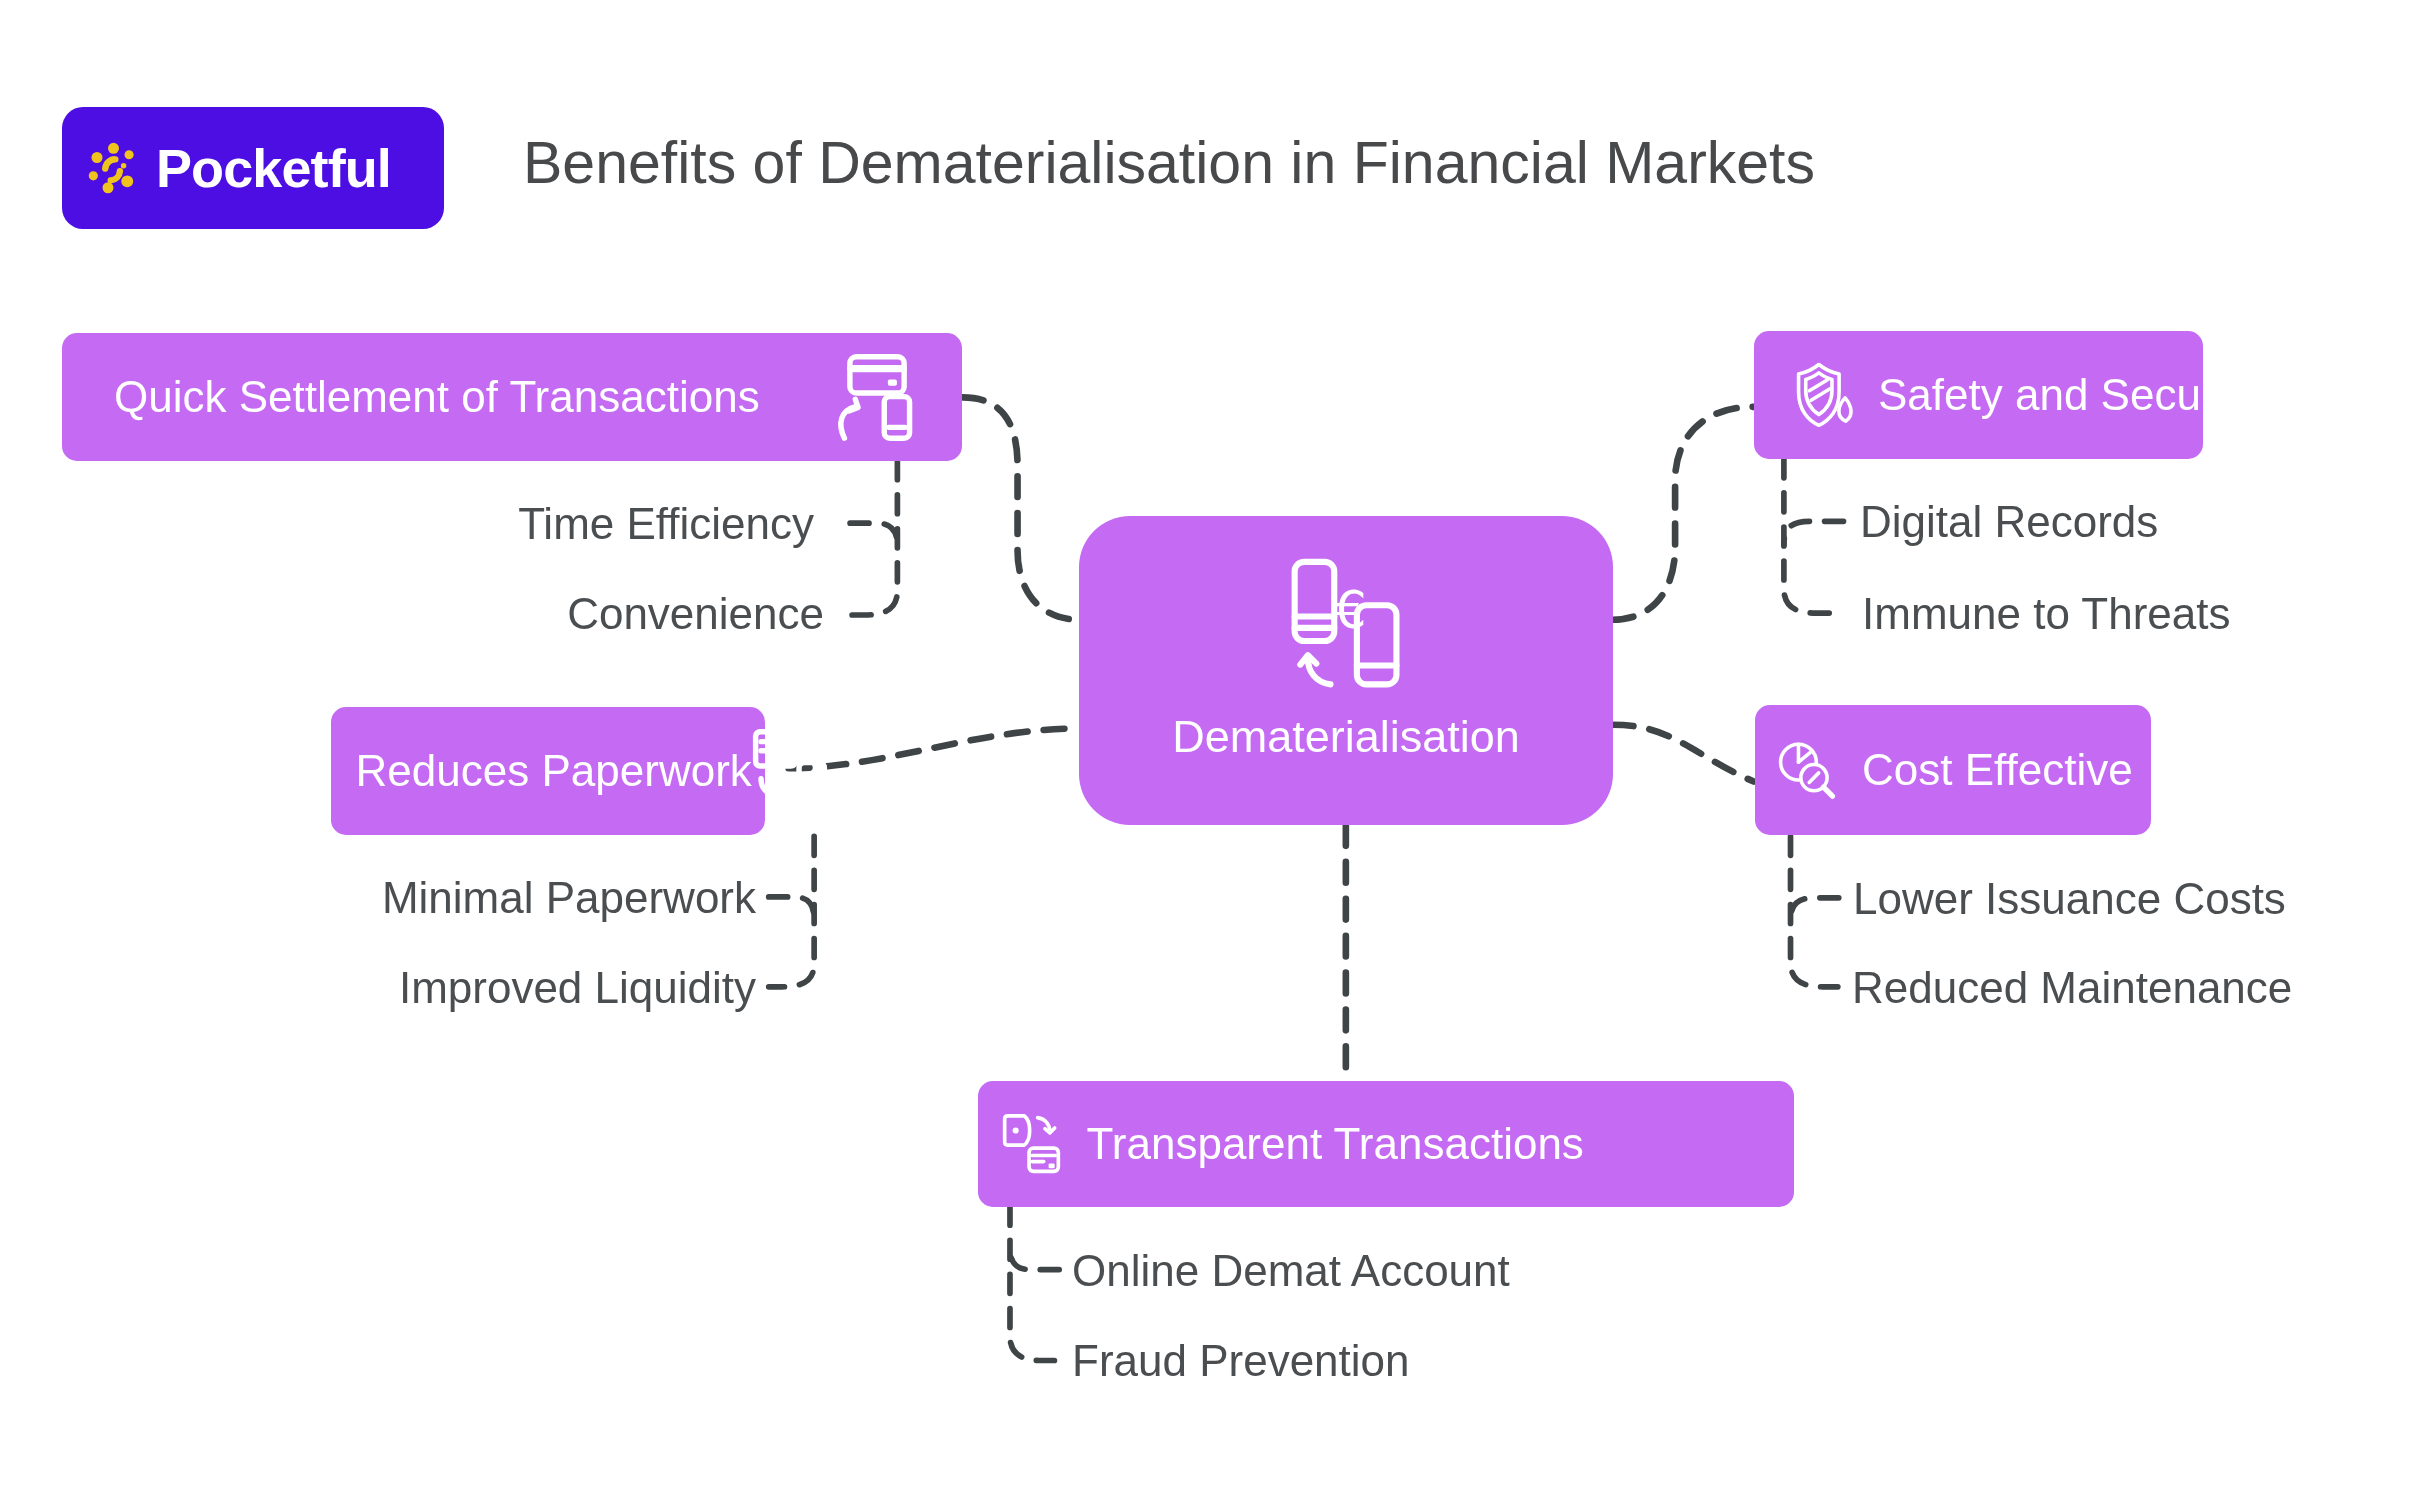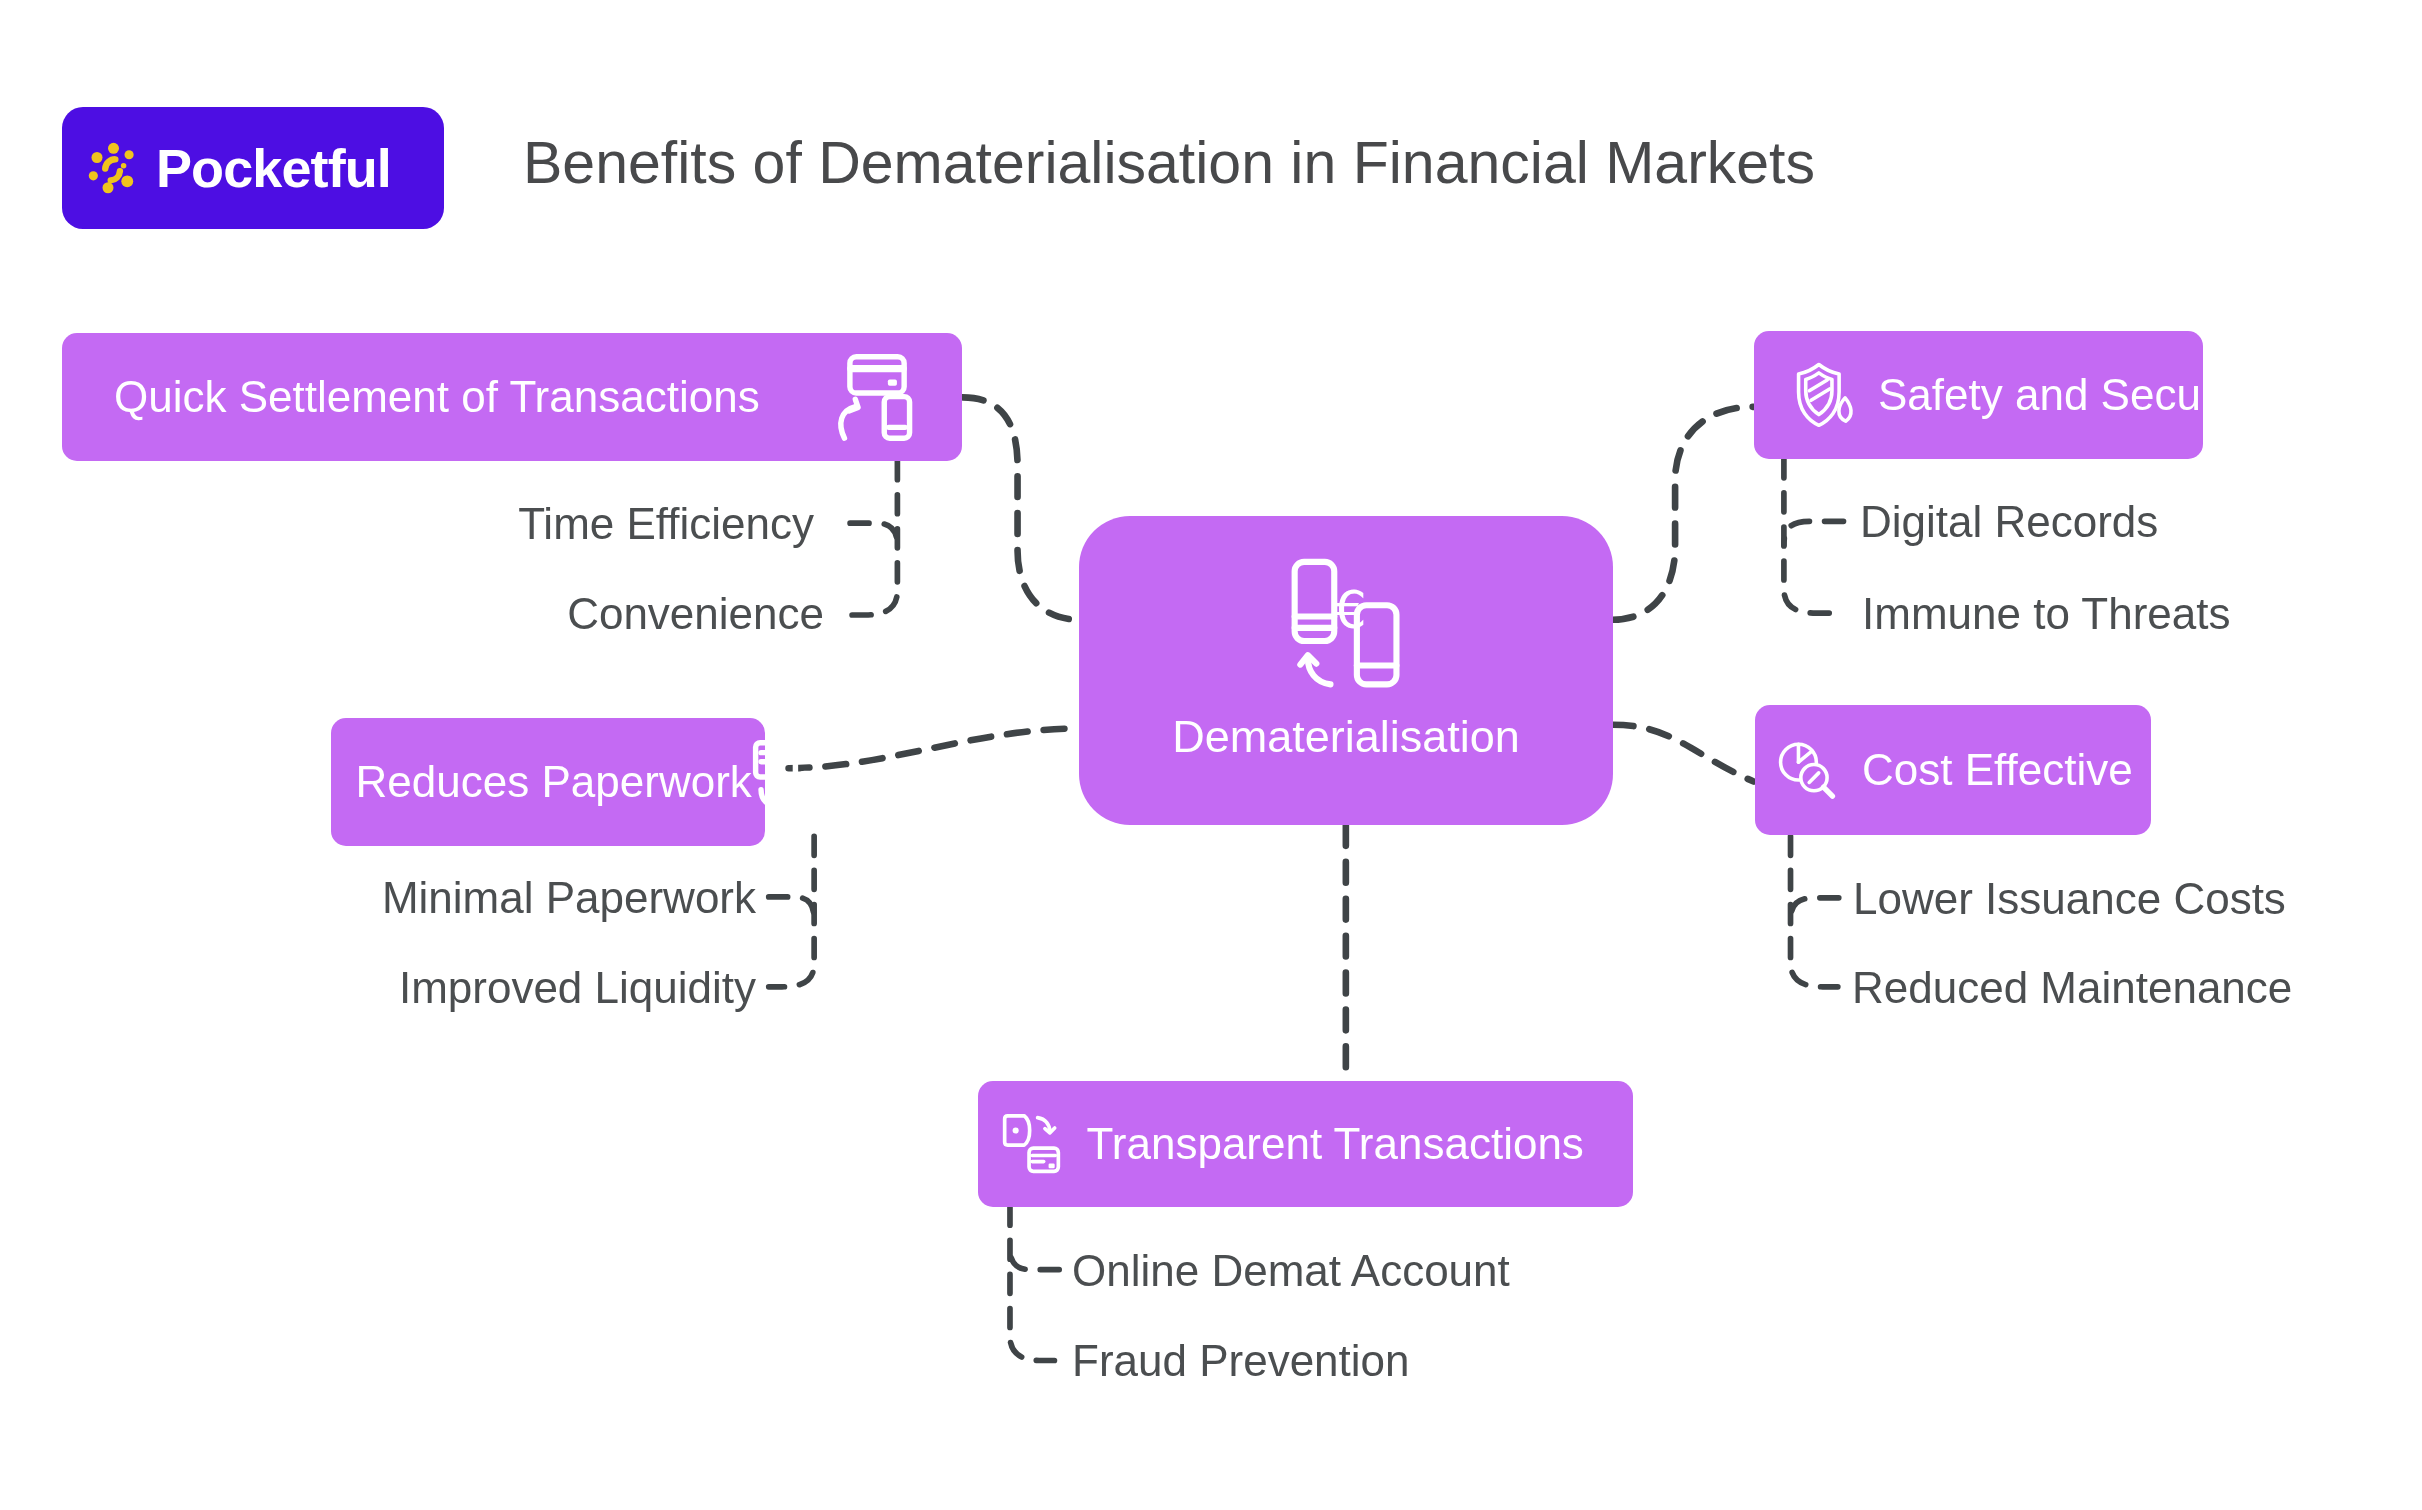--- a/index.html
+++ b/index.html
@@ -33,24 +33,24 @@
   .dash{stroke:var(--connector-gray);stroke-width:6px;fill:none;stroke-linecap:round;stroke-dasharray:20 16;}
   .dash-main{stroke-width:7px;stroke-dasharray:22 17;}
   
   .node{
     position:absolute;background:var(--node-purple);border-radius:15px;
     display:flex;align-items:center;box-sizing:border-box;
     color:var(--node-text);font-size:44px;white-space:nowrap;
   }
   .node svg{flex:none;}
   #node-quick{left:62px;top:333px;width:900px;height:128px;padding:0 47px 0 52px;justify-content:space-between;}
-  #node-reduces{left:331px;top:707px;width:434px;height:128px;padding:0 13.2px 0 24.6px;justify-content:space-between;margin-top:11px;}
+  #node-reduces{left:331px;top:707px;width:434px;height:128px;padding:0 13.2px 0 24.6px;justify-content:space-between;}
   #node-safety{left:1754px;top:331px;width:449px;height:128px;padding-left:41px;gap:21px;}
   #node-cost{left:1755px;top:705px;width:396px;height:130px;padding-left:22px;gap:23px;}
-  #node-transparent{left:978px;top:1081px;width:655px;height:126px;padding-left:23px;gap:24.6px;}
+  #node-transparent{left:978px;top:1081px;width:816px;height:126px;padding-left:23px;gap:24.6px;}
   #node-central{
     left:1079px;top:516px;width:534px;height:309px;border-radius:51px;
     flex-direction:column;justify-content:flex-start;padding-top:42px;gap:19px;font-size:45px;
   }
   .icon-stroke{stroke:#fff;fill:none;stroke-linecap:round;stroke-linejoin:round;}
   
   .child{
     position:absolute;height:53px;line-height:53px;font-size:44px;
     color:var(--text-gray);white-space:nowrap;
   }

